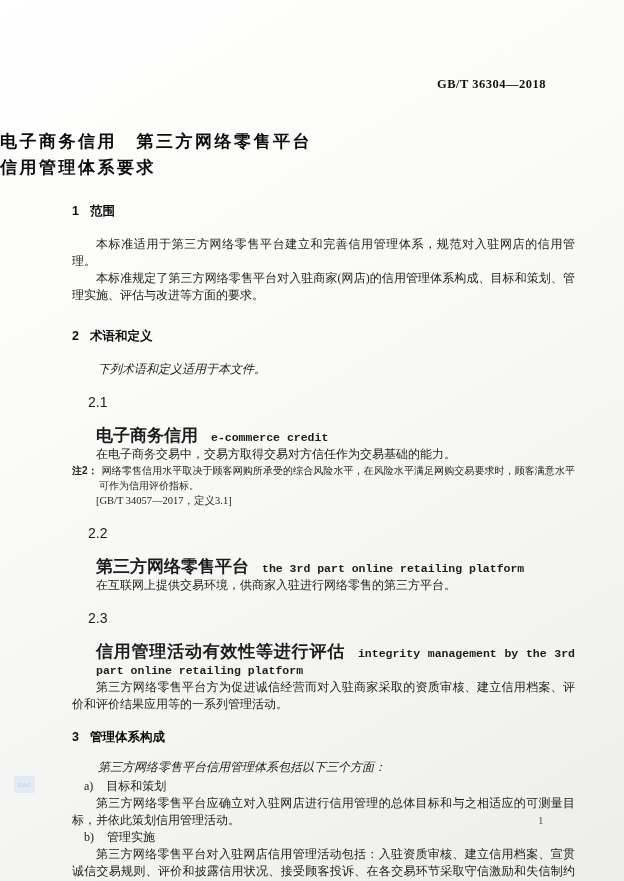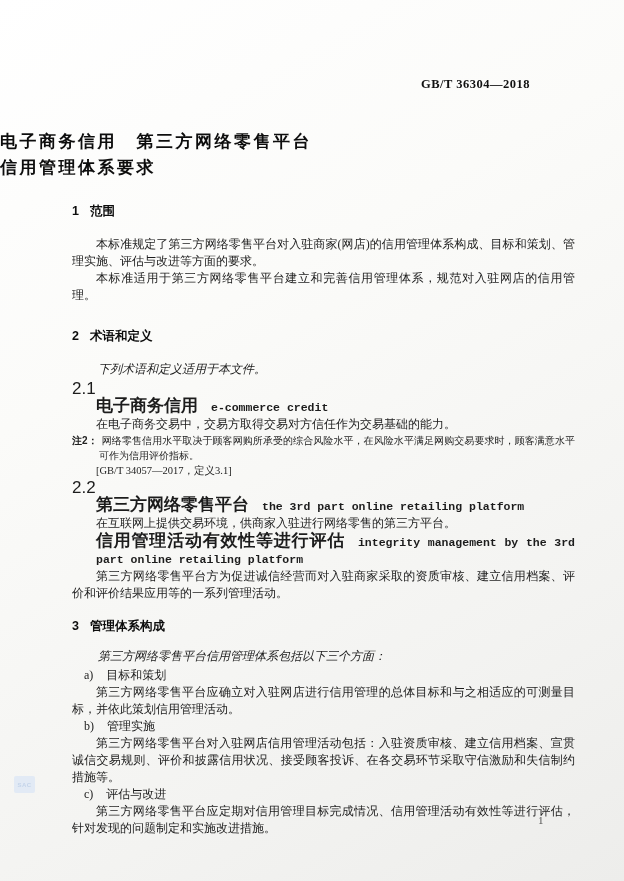--- a/index.html
+++ b/index.html
@@ -7,21 +7,21 @@
     width:624px; height:881px;
     font-family:"Liberation Serif","DejaVu Serif",serif;
     color:#1c1c1c;
     background:#e9e9e7;
   }
   .page {
     position:relative; width:624px; height:881px; overflow:hidden;
     background:linear-gradient(150deg,#ffffff 0%,#fbfbf9 35%,#f3f3f1 75%,#ededeb 100%);
   }
   .header-code {
-    position:absolute; top:77px; right:94px;
+    position:absolute; top:77px; right:78px;
     font-family:"Liberation Serif","DejaVu Serif",serif;
     font-weight:bold; font-size:12.5px; letter-spacing:0.5px; color:#111;
   }
   .title-block {
     position:absolute; top:129px; left:0; right:0;
     text-align:left;
     font-family:"Liberation Sans","DejaVu Sans",sans-serif;
     font-weight:bold; font-size:17px; line-height:26px;
     letter-spacing:2.5px; color:#0d0d0d;
   }
@@ -33,21 +33,21 @@
   .sec-heading {
     display:flex; gap:11px; align-items:baseline;
     font-family:"Liberation Sans","DejaVu Sans",sans-serif;
     font-weight:bold; font-size:12.5px; color:#0d0d0d;
     margin:0 0 16px 0; line-height:17px;
   }
   .sec-heading.mt-s2 { margin-top:24px; }
   .sec-heading.mt-s3 { margin-top:16px; margin-bottom:13px; }
   .para { margin:0; text-indent:2em; }
   .intro { margin:2px; text-indent:2em;font-style:italic; }
-  .term-num { margin:0; font-size:17px; line-height:17px; font-family:"Liberation Sans","DejaVu Sans",sans-serif; }
+  .term-num { margin:16px; font-size:14px; line-height:17px; font-family:"Liberation Sans","DejaVu Sans",sans-serif; }
   .term-line {
     margin:0 0 0 24px; line-height:17px;
     font-weight:bold;
   }
   .term-zh { font-family:"Liberation Sans","DejaVu Sans",sans-serif; font-size:17px; margin-right:13px; }
   .term-en { font-family:Liberation Mono, monospace; font-size:11.5px; }
   .note {
     font-size:10px; line-height:15px; margin:0;
     padding-left:27px; text-indent:-27px; color:#222;
   }
@@ -80,22 +80,22 @@
     <span class="title-line">电子商务信用　第三方网络零售平台</span>
     <span class="title-line">信用管理体系要求</span>
   </div>
 
   <div class="content">
 
     <div class="sec-heading">
       <span>1</span>
       <span>范围</span>
     </div>
+    <p class="para">本标准适用于第三方网络零售平台建立和完善信用管理体系，规范对入驻网店的信用管理。</p>
     <p class="para">本标准规定了第三方网络零售平台对入驻商家(网店)的信用管理体系构成、目标和策划、管理实施、评估与改进等方面的要求。</p>
-    <p class="para">本标准适用于第三方网络零售平台建立和完善信用管理体系，规范对入驻网店的信用管理。</p>
 
     <div class="sec-heading mt-s2">
       <span>2</span>
       <span>术语和定义</span>
     </div>
     <p class="intro">下列术语和定义适用于本文件。</p>
 
     <p class="term-num">2.1</p>
     <div class="term-line">
       <span class="term-zh">电子商务信用</span><span class="term-en">e-commerce credit</span>
@@ -103,20 +103,21 @@
     <p class="para">在电子商务交易中，交易方取得交易对方信任作为交易基础的能力。</p>
     <p class="note"><span class="note-label">注2：</span><span>网络零售信用水平取决于顾客网购所承受的综合风险水平，在风险水平满足网购交易要求时，顾客满意水平可作为信用评价指标。</span></p>
     <p class="source-ref">[GB/T 34057—2017，定义3.1]</p>
 
     <p class="term-num">2.2</p>
     <div class="term-line">
       <span class="term-zh">第三方网络零售平台</span><span class="term-en">the 3rd part online retailing platform</span>
     </div>
     <p class="para">在互联网上提供交易环境，供商家入驻进行网络零售的第三方平台。</p>
 
+    <p class="term-num">2.3</p>
     <div class="term-line">
       <span class="term-zh">信用管理活动有效性等进行评估</span><span class="term-en">integrity management by the 3rd part online retailing platform</span>
     </div>
     <p class="para">第三方网络零售平台方为促进诚信经营而对入驻商家采取的资质审核、建立信用档案、评价和评价结果应用等的一系列管理活动。</p>
 
     <div class="sec-heading mt-s3">
       <span>3</span>
       <span>管理体系构成</span>
     </div>
     <p class="intro">第三方网络零售平台信用管理体系包括以下三个方面：</p>

